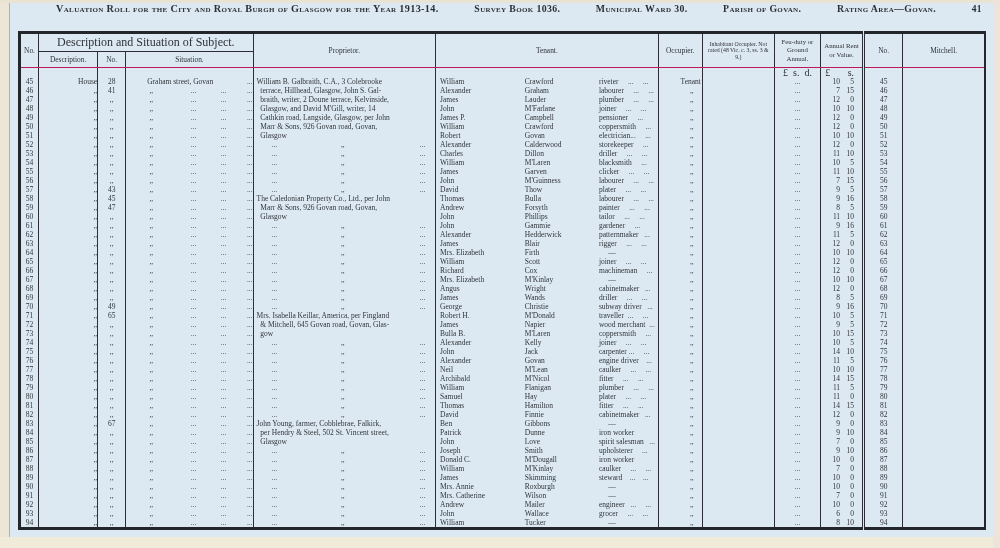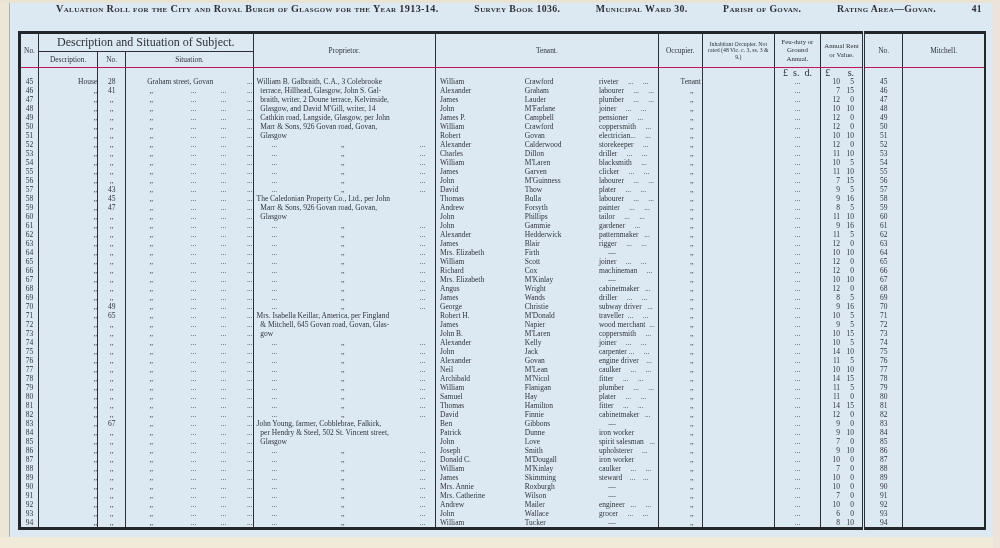--- a/index.html
+++ b/index.html
@@ -586,21 +586,21 @@
         <td class="c-rent"><span class="rp">9</span><span class="rs">5</span></td>
         <td class="c-n3">72</td>
         <td class="c-rem"></td>
       </tr>
       <tr>
         <td class="c-n1">73</td>
         <td class="c-desc"> ,,</td>
         <td class="c-n2">,,</td>
         <td class="c-sit">     ,,                    ...             ...           ...</td>
         <td class="c-prop">  gow</td>
-        <td class="c-tf">John B.</td>
+        <td class="c-tf">Bulla B.</td>
         <td class="c-tl">M'Laren</td>
         <td class="c-occ">coppersmith     ...</td>
         <td class="c-ocr">     ,,</td>
         <td class="c-inh"></td>
         <td class="c-feu">...</td>
         <td class="c-rent"><span class="rp">10</span><span class="rs">15</span></td>
         <td class="c-n3">73</td>
         <td class="c-rem"></td>
       </tr>
       <tr>

